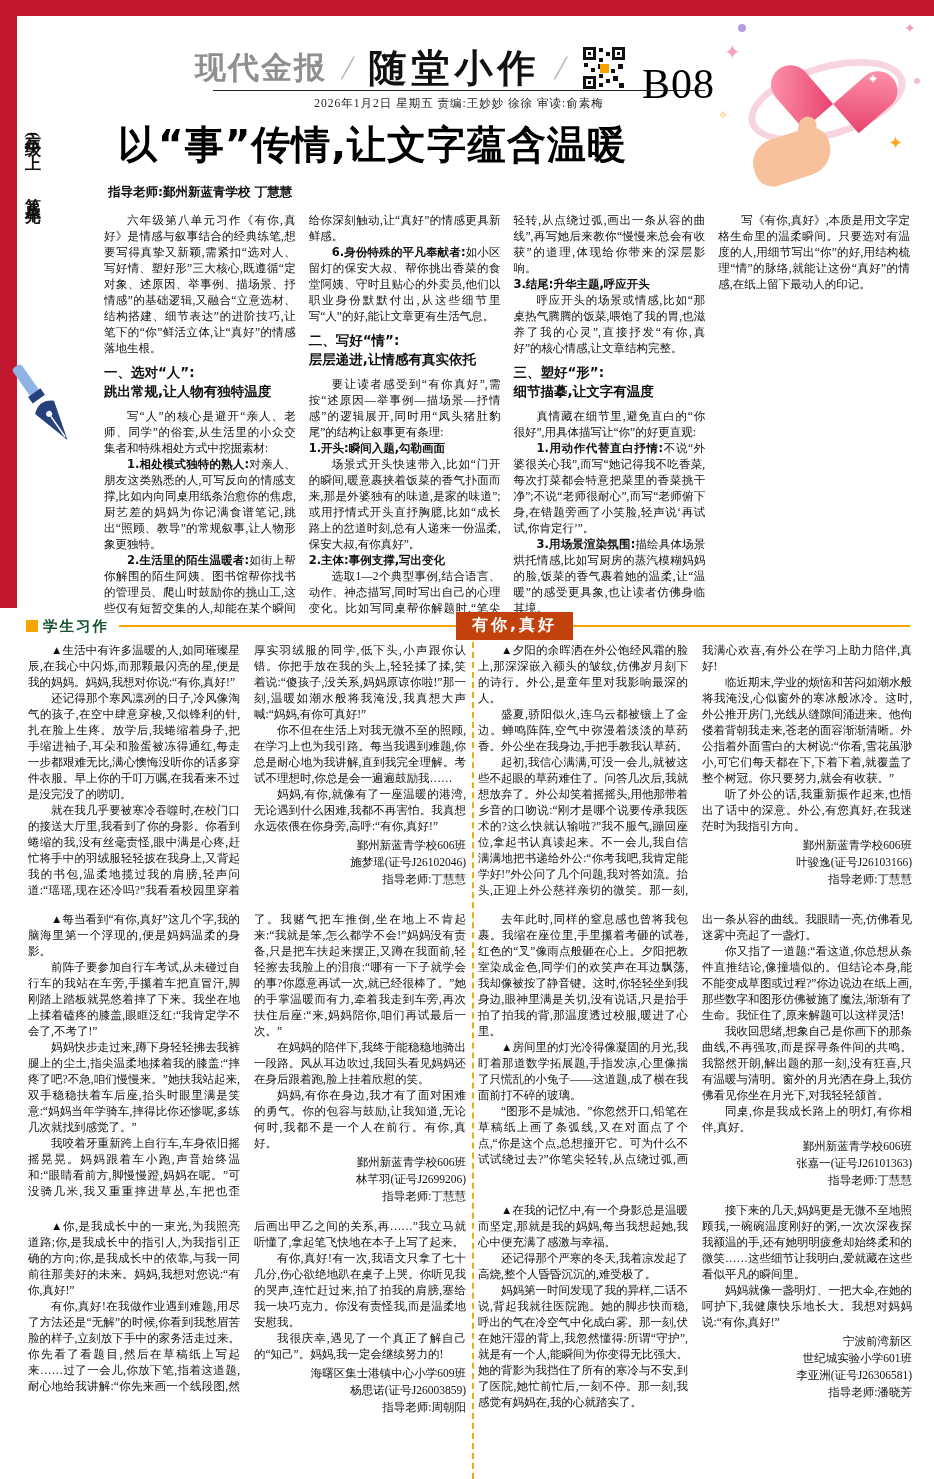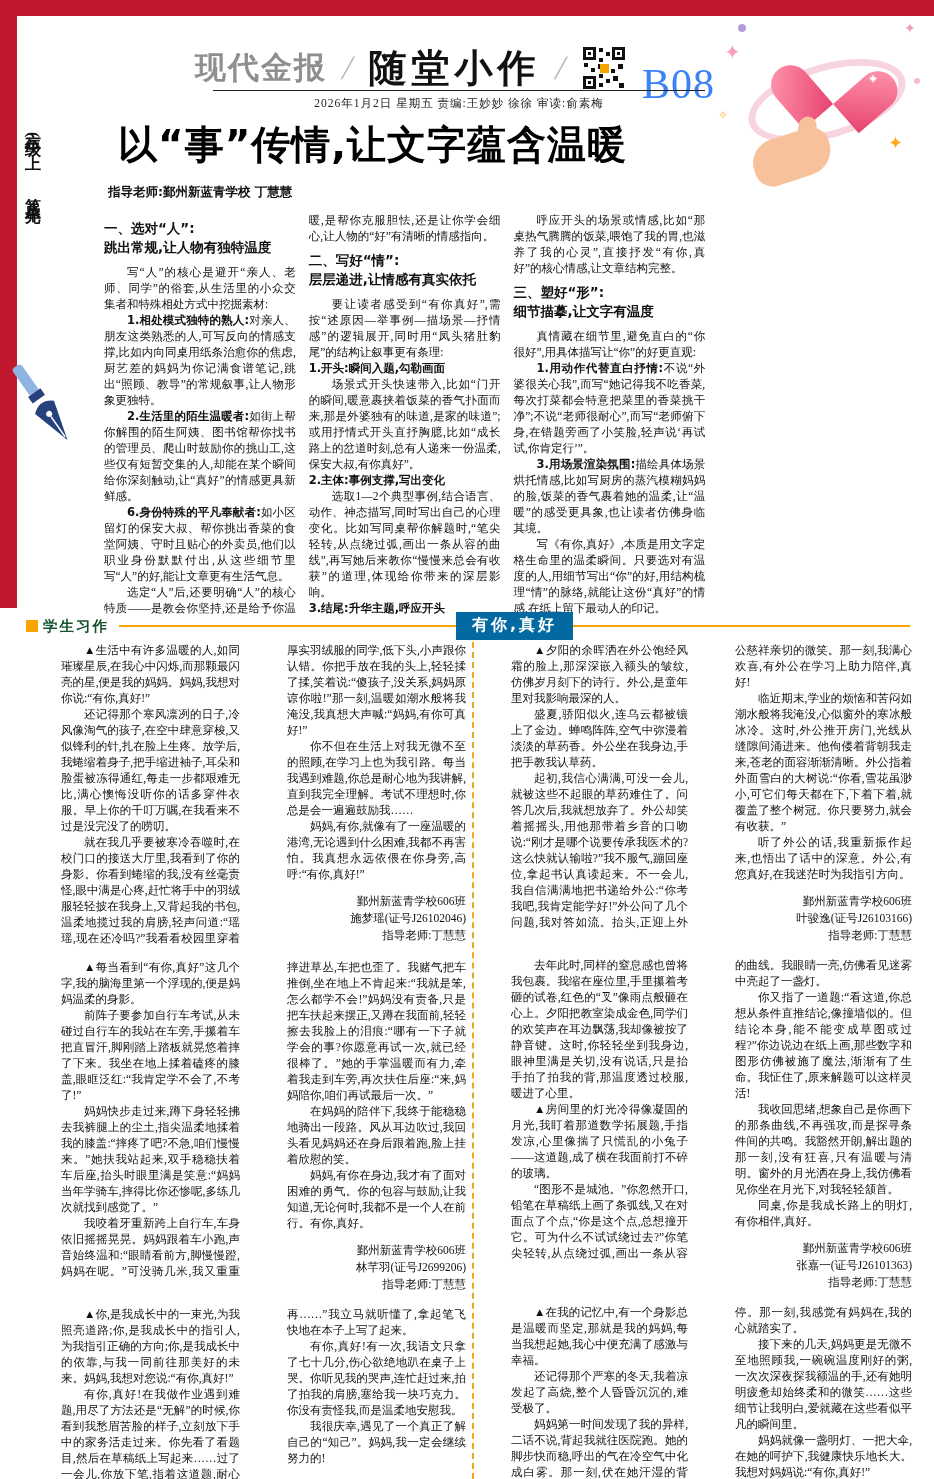--- a/index.html
+++ b/index.html
@@ -9,21 +9,21 @@
 
   
   .topbar { position:absolute; left:0; top:0; width:934px; height:16px; background:#c2182f; }
   .left-strip { position:absolute; left:0; top:16px; width:17px; height:592px; background:#c2182f; }
 
   
   .header { position:absolute; left:195px; top:28px; width:520px; display:flex; align-items:center; justify-content:center; gap:16px; }
   .paper-logo { font-family:"DejaVu Sans", sans-serif; font-weight:800; font-size:31px; color:#8f8f8f; letter-spacing:2px; }
   .hdr-slash { color:#b5b5b5; font-size:34px; font-weight:300; transform:skewX(-12deg); }
   .column-logo { font-family:"DejaVu Sans", sans-serif; font-weight:800; font-size:38px; color:#111; letter-spacing:5px; }
-  .page-no { font-family:"Liberation Serif", serif; font-size:42px; color:#3b82f6; letter-spacing:1px;margin-top:32px; }
+  .page-no { font-family:"Liberation Serif", serif; font-size:42px; color:#000000; letter-spacing:1px;margin-top:32px; }
   .qr { width:44px; height:44px; }
   .header-rule { position:absolute; left:213px; top:90px; width:492px; height:1px; background:#222; }
   .date-line { position:absolute; left:213px; top:96px; width:492px; text-align:center; font-size:11.5px; color:#222; letter-spacing:1px; }
 
   
   .heart-art { position:absolute; right:6px; top:12px; width:210px; height:190px; }
   .ring { position:absolute; left:28px; top:52px; width:162px; height:74px; border:7px solid #f7ccd9; border-radius:50%; transform:rotate(-16deg); opacity:.85; }
   .heart { position:absolute; left:78px; top:30px; width:78px; height:70px; transform:rotate(4deg); }
   .heart::before, .heart::after { content:""; position:absolute; top:0; width:39px; height:62px; border-radius:39px 39px 0 0; background:linear-gradient(135deg,#ff9ab0,#e8436e); }
   .heart::before { left:39px; transform:rotate(45deg); transform-origin:0 100%; }
@@ -55,30 +55,30 @@
   .article-body p .lead { font-family:"DejaVu Sans", sans-serif; font-weight:700; }
   .article-body p.subhead { text-indent:0; font-family:"DejaVu Sans", sans-serif; font-weight:700; }
   .sec-head { break-inside:avoid; margin:7px 0 7px; font-family:"DejaVu Sans", sans-serif; font-weight:800; font-size:13.5px; line-height:19px; }
 
   
   .works-divider { position:absolute; left:26px; top:612px; width:884px; display:flex; align-items:center; }
   .wd-square { width:12px; height:12px; background:#f5a400; margin-right:5px; }
   .wd-label { font-family:"DejaVu Sans", sans-serif; font-weight:800; font-size:14.5px; color:#14532d; letter-spacing:2px; }
   .wd-line { flex:1; height:2px; background:#f5a400; margin:0 0 0 10px; }
   .wd-line2 { flex:1; height:2px; background:#f5a400; }
-  .wd-badge { background:#0369a1; color:#fff; font-family:"DejaVu Sans", sans-serif; font-weight:800; font-size:16px; letter-spacing:3px; padding:3px 16px 4px; }
+  .wd-badge { background:#c2410c; color:#fff; font-family:"DejaVu Sans", sans-serif; font-weight:800; font-size:16px; letter-spacing:3px; padding:3px 16px 4px; }
 
   
   .essays { position:absolute; left:28px; top:642px; width:884px; bottom:0; display:flex; overflow:hidden; }
   .essay-group { width:438px; }
   .essay-divider { border-left:2px dashed #f2a71a; margin:0 4px 0 6px; }
   .essay-group.right { flex:1; }
   .essay { column-count:2; column-gap:14px; font-size:11.5px; line-height:16px; text-align:justify; color:#111; margin-bottom:13px; }
-  .essay p { text-indent:2em;margin-left:33px; }
-  .sig { text-align:right; margin-top:11px; }
+  .essay p { text-indent:2em; }
+  .sig { text-align:right; margin-top:3px; }
   .sig div { line-height:17px; }
 </style>
 </head>
 <body>
 
 <div class="page">
 
   <div class="topbar"></div>
   <div class="left-strip"></div>
 
@@ -150,30 +150,30 @@
       <path d="M35.5 92 L24 52 Q35.5 42 47 52 Z" fill="#27417c"></path>
       <circle cx="35.5" cy="60" r="3" fill="#fff"></circle>
       <line x1="35.5" y1="63" x2="35.5" y2="88" stroke="#fff" stroke-width="1.6"></line>
     </g>
   </svg>
 
   <h1 class="article-title">以“事”传情,让文字蕴含温暖</h1>
   <div class="article-byline">指导老师:鄞州新蓝青学校 丁慧慧</div>
 
   <div class="article-body">
+    <p><span>六年级第八单元习作《有你,真好》是情感与叙事结合的经典练笔,想要写得真挚又新颖,需紧扣“选对人、写好情、塑好形”三大核心,既遵循“定对象、述原因、举事例、描场景、抒情感”的基础逻辑,又融合“立意选材、结构搭建、细节表达”的进阶技巧,让笔下的“你”鲜活立体,让“真好”的情感落地生根。</span></p>
 
     <div class="sec-head">
       <div>一、选对“人”:</div>
       <div>跳出常规,让人物有独特温度</div>
     </div>
     <p><b class="lead"></b><span>写“人”的核心是避开“亲人、老师、同学”的俗套,从生活里的小众交集者和特殊相处方式中挖掘素材:</span></p>
     <p><b class="lead">1.相处模式独特的熟人:</b><span>对亲人、朋友这类熟悉的人,可写反向的情感支撑,比如内向同桌用纸条治愈你的焦虑,厨艺差的妈妈为你记满食谱笔记,跳出“照顾、教导”的常规叙事,让人物形象更独特。</span></p>
     <p><b class="lead">2.生活里的陌生温暖者:</b><span>如街上帮你解围的陌生阿姨、图书馆帮你找书的管理员、爬山时鼓励你的挑山工,这些仅有短暂交集的人,却能在某个瞬间给你深刻触动,让“真好”的情感更具新鲜感。</span></p>
     <p><b class="lead">6.身份特殊的平凡奉献者:</b><span>如小区留灯的保安大叔、帮你挑出香菜的食堂阿姨、守时且贴心的外卖员,他们以职业身份默默付出,从这些细节里写“人”的好,能让文章更有生活气息。</span></p>
-    <p><b class="lead"></b><span>选定“人”后,还要明确“人”的核心特质——是教会你坚持,还是给予你温暖,是帮你克服胆怯,还是让你学会细心,让人物的“好”有清晰的情感指向。</span></p>
 
     <div class="sec-head">
       <div>二、写好“情”:</div>
       <div>层层递进,让情感有真实依托</div>
     </div>
     <p><b class="lead"></b><span>要让读者感受到“有你真好”,需按“述原因—举事例—描场景—抒情感”的逻辑展开,同时用“凤头猪肚豹尾”的结构让叙事更有条理:</span></p>
     <p class="subhead"><span>1.开头:瞬间入题,勾勒画面</span></p>
     <p><b class="lead"></b><span>场景式开头快速带入,比如“门开的瞬间,暖意裹挟着饭菜的香气扑面而来,那是外婆独有的味道,是家的味道”;或用抒情式开头直抒胸臆,比如“成长路上的岔道时刻,总有人递来一份温柔,保安大叔,有你真好”。</span></p>
     <p class="subhead"><span>2.主体:事例支撑,写出变化</span></p>
     <p><b class="lead"></b><span>选取1—2个典型事例,结合语言、动作、神态描写,同时写出自己的心理变化。比如写同桌帮你解题时,“笔尖轻转,从点绕过弧,画出一条从容的曲线”,再写她后来教你“慢慢来总会有收获”的道理,体现给你带来的深层影响。</span></p>

